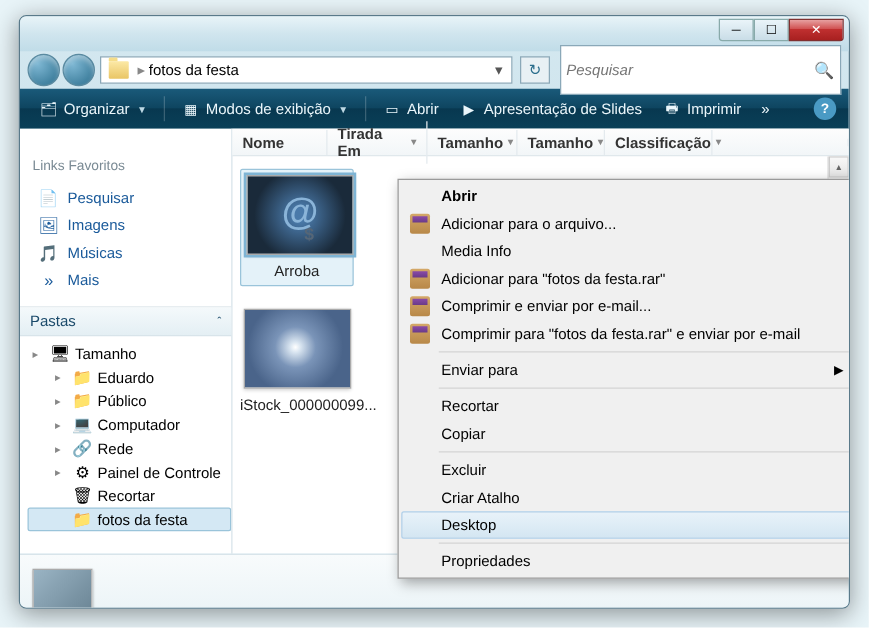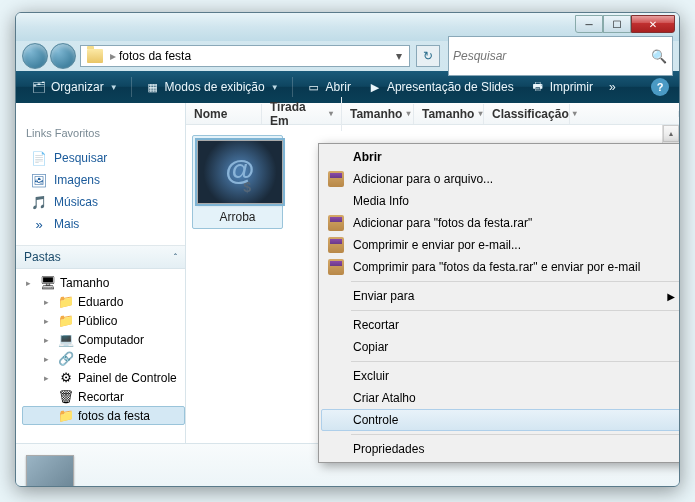--- a/index.html
+++ b/index.html
@@ -239,20 +239,24 @@
             <span>Classificação</span>
             <span class="col-drop">▾</span>
           </div>
           <div class="col" style="flex: 1 1 0%;"></div>
         </div>
       <div class="thumbs" id="thumb-area">
         <div class="thumb selected">
             <div class="thumb-img img-arroba"></div>
             <div class="thumb-label">Arroba</div>
           </div>
+          <div class="thumb">
+            <div class="thumb-img img-istock"></div>
+            <div class="thumb-label">iStock_000000099...</div>
+          </div>
           <div class="scroll-track">
           <div class="scroll-arrow">▴</div>
           <div class="scroll-arrow" style="position:absolute;bottom:0;left:0;right:0;">▾</div>
         </div>
       </div>
     </div>
   </div>
 
   <div class="statusbar">
     <div class="status-thumb"></div>
@@ -302,21 +306,21 @@
         <span>Copiar</span>
       </div>
       <div class="cm-sep"></div>
       <div class="cm-item">
         <span>Excluir</span>
       </div>
       <div class="cm-item">
         <span>Criar Atalho</span>
       </div>
       <div class="cm-item hover">
-        <span>Controle</span>
+        <span>Desktop</span>
       </div>
       <div class="cm-sep"></div>
       <div class="cm-item">
         <span>Propriedades</span>
       </div>
     </div>
 
 </div>
 
 </body></html>

